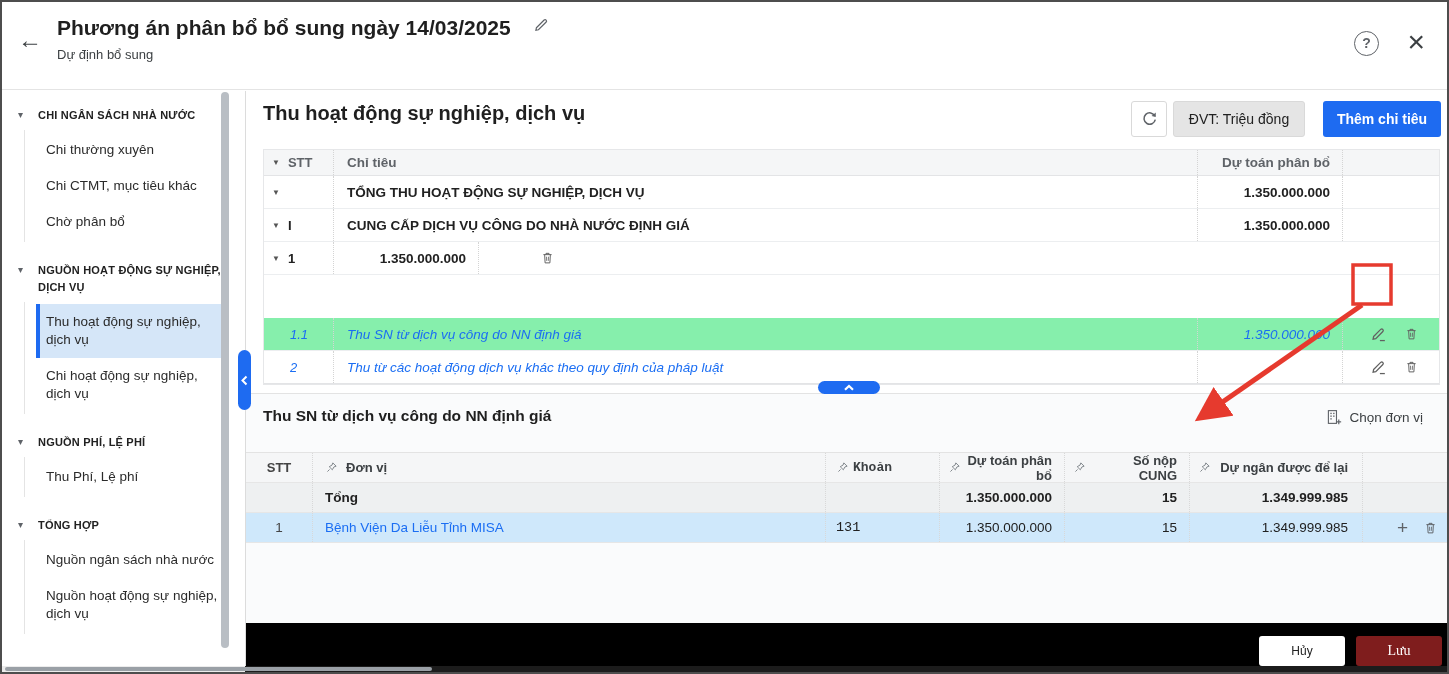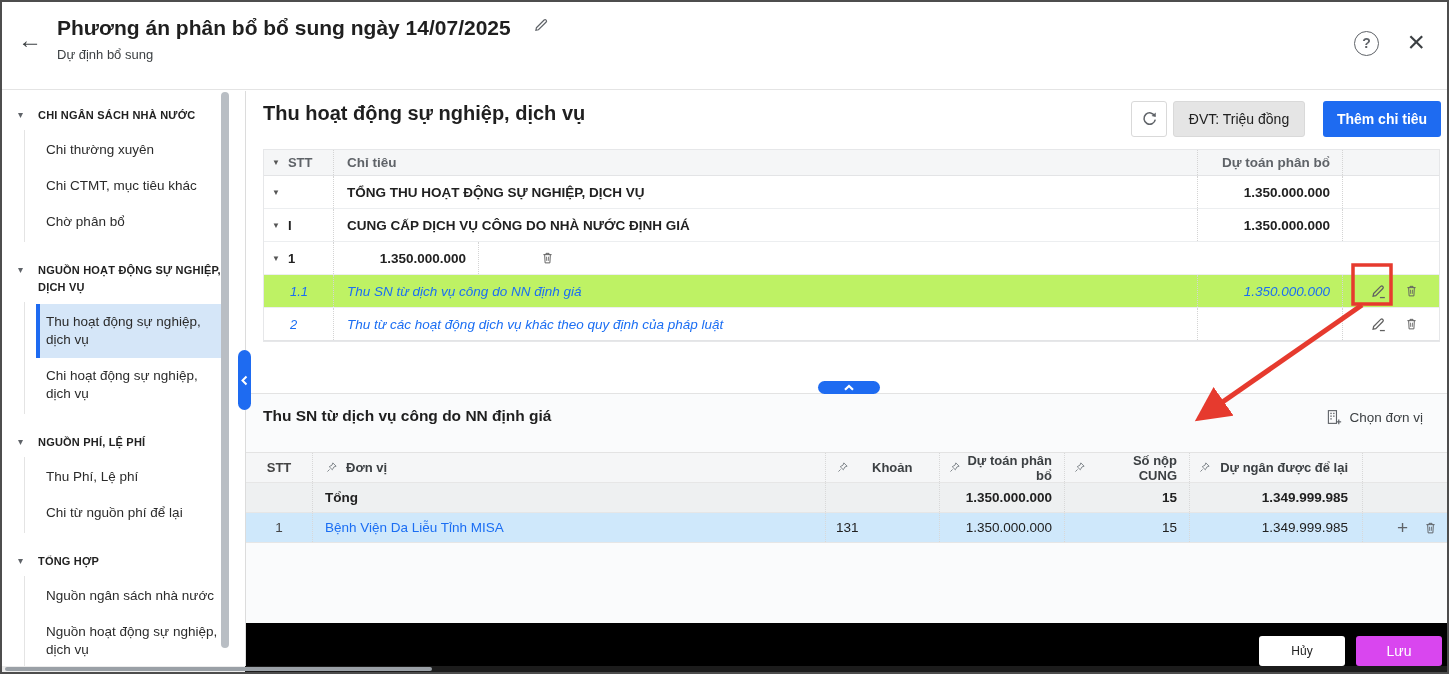--- a/index.html
+++ b/index.html
@@ -46,71 +46,71 @@
   .t1 .c-stt { width:70px; flex:0 0 70px; display:flex; align-items:center; padding-left:8px; border-right:1px dotted #d4d4d4; font-size:13px; }
   .t1 .c-label { flex:1; display:flex; align-items:center; padding-left:13px; border-right:1px dotted #d4d4d4; font-size:13.5px; }
   .t1 .c-val { width:145px; flex:0 0 145px; display:flex; align-items:center; justify-content:flex-end; padding-right:12px; border-right:1px dotted #d4d4d4; font-size:13.5px; }
   .t1 .c-act { width:96px; flex:0 0 96px; display:flex; align-items:center; justify-content:flex-end; gap:16px; padding-right:20px; color:#616161; }
   .t1-head > div { font-size:12.5px; font-weight:bold; color:#5f6368; }
   .tri { font-size:8px; color:#555; margin-right:8px; }
   .row-bold .c-label, .row-bold .c-val, .row-bold .c-stt { font-weight:bold; color:#212121; }
   .row-link { }
   .row-link .c-stt, .row-link .c-label, .row-link .c-val { color:#1b6ef3; font-style:italic; }
   .row-link .c-stt { padding-left:26px; }
-  .row-sel { background:#bef264; }
+  .row-sel { background:#86efac;margin-top:43px; }
   .icon-btn { cursor:pointer; display:inline-flex; align-items:center; }
   .slot { width:18px; display:inline-block; }
 
   
   .collapse-pill { position:absolute; left:572px; top:290px; width:62px; height:13px; background:#1e6bf1; border-radius:7px; z-index:5; display:flex; align-items:center; justify-content:center; cursor:pointer; }
 
   
   .panel { position:absolute; left:0; right:0; top:302px; height:230px; background:#fafbfc; border-top:1px solid #e3e3e3; }
   .panel-title { position:absolute; left:17px; top:13px; font-size:15.5px; font-weight:bold; color:#1f1f1f; }
   .choose-unit { position:absolute; right:24px; top:14px; display:flex; align-items:center; gap:8px; font-size:13.5px; color:#3c4043; cursor:pointer; }
 
   .t2 { position:absolute; left:0; top:58px; width:1206px; background:#fff; border-top:1px solid #e3e3e3; }
   .t2-row { display:flex; height:30px; border-bottom:1px solid #e6e6e6; background:#fff; font-size:13.5px; }
   .t2-head { background:#f5f6f7; }
   .t2-head > div { font-size:13px; font-weight:bold; color:#3c4043; }
   .t2 .d-stt { width:67px; flex:0 0 67px; display:flex; align-items:center; justify-content:center; border-right:1px dotted #d8d8d8; color:#444; }
   .t2 .d-unit { flex:1; display:flex; align-items:center; padding-left:12px; gap:8px; border-right:1px dotted #d8d8d8; }
-  .t2 .d-khoan { width:114px; flex:0 0 114px; display:flex; align-items:center; padding-left:10px; gap:23px; border-right:1px dotted #d8d8d8; }
+  .t2 .d-khoan { width:114px; flex:0 0 114px; display:flex; align-items:center; padding-left:10px; gap:4px; border-right:1px dotted #d8d8d8;font-family:Liberation Mono, monospace; }
   .t2 .d-num { width:125px; flex:0 0 125px; display:flex; align-items:center; padding:0 12px 0 8px; gap:6px; border-right:1px dotted #d8d8d8; }
   .t2 .d-ret { width:173px; flex:0 0 173px; display:flex; align-items:center; padding:0 14px 0 8px; gap:6px; border-right:1px dotted #d8d8d8; }
   .t2 .d-num .lbl, .t2 .d-ret .lbl { flex:1; text-align:right; }
   .t2 .d-act { width:89px; flex:0 0 89px; display:flex; align-items:center; justify-content:flex-end; gap:15px; padding-right:14px; color:#5f6368; }
   .t2-total { background:#eef0f1; }
   .t2-total > div { font-weight:bold; color:#212121; }
   .t2-data { background:#cfe8fb; }
   .t2-data .d-unit { color:#1b6ef3; }
   .plus-ic { font-size:19px; color:#5f6368; cursor:pointer; line-height:16px; }
 
   
   .footer { position:absolute; left:0; right:0; top:532px; height:47px; background:#000; }
   .btn-cancel { position:absolute; left:1013px; top:13px; width:86px; height:30px; background:#fff; color:#212121; border:none; border-radius:3px; font-size:12px; cursor:pointer; font-family:inherit; }
-  .btn-save { position:absolute; left:1110px; top:13px; width:86px; height:30px; background:#d946ef; color:#fff; border:none; border-radius:3px; font-size:14px; cursor:pointer; font-family:Liberation Sans, sans-serif; }
+  .btn-save { position:absolute; left:1110px; top:13px; width:86px; height:30px; background:#7f1d1d; color:#fff; border:none; border-radius:3px; font-size:14px; cursor:pointer; font-family:Liberation Serif, serif; }
 
   
   .hscroll { position:absolute; left:0; bottom:0; width:100%; height:6px; background:#1c1c1c; }
   .hscroll-left { position:absolute; left:0; top:0; width:243px; height:6px; background:#ececec; }
   .hscroll-thumb { position:absolute; left:3px; top:1px; width:427px; height:4px; background:#9aa0a6; border-radius:2px; }
 
   
   .overlay { position:absolute; inset:0; pointer-events:none; z-index:60; }
 
   svg { display:block; }
 </style>
 </head>
 <body>
 
 <div class="app-header">
   <span class="back-btn">←</span>
   <div class="title-wrap">
-    <span class="page-title">Phương án phân bổ bổ sung ngày 14/07/2025</span>
+    <span class="page-title">Phương án phân bổ bổ sung ngày 14/03/2025</span>
     <span class="title-edit icon-btn">
       <svg width="17" height="17" viewBox="0 0 20 20">
           <path d="M4 13.8 L13.1 4.7 a1.7 1.7 0 0 1 2.4 2.4 L6.4 16.2 L3.4 16.8 Z" fill="none" stroke="currentColor" stroke-width="1.4"></path>
         </svg>
     </span>
     <div class="page-subtitle">Dự định bổ sung</div>
   </div>
   <div class="help-btn">?</div>
   <div class="close-btn">×</div>
 </div>
@@ -140,21 +140,20 @@
     </div>
   </div>
 
   <div class="side-section">
     <div class="side-sec-head">
       <span class="side-tri">▾</span>
       <span class="side-sec-title">NGUỒN PHÍ, LỆ PHÍ</span>
     </div>
     <div class="side-items">
       <div class="side-item">Thu Phí, Lệ phí</div>
-      <div class="side-item">Chi từ nguồn phí để lại</div>
     </div>
   </div>
 
   <div class="side-section">
     <div class="side-sec-head">
       <span class="side-tri">▾</span>
       <span class="side-sec-title">TỔNG HỢP</span>
     </div>
     <div class="side-items">
       <div class="side-item">Nguồn ngân sách nhà nước</div>

